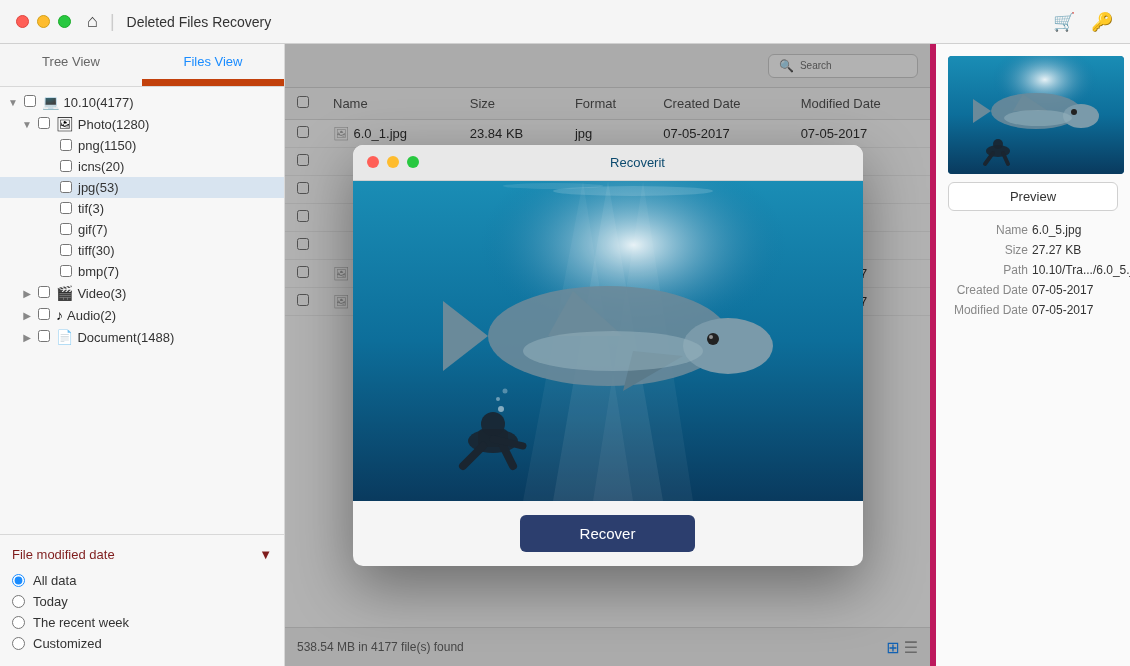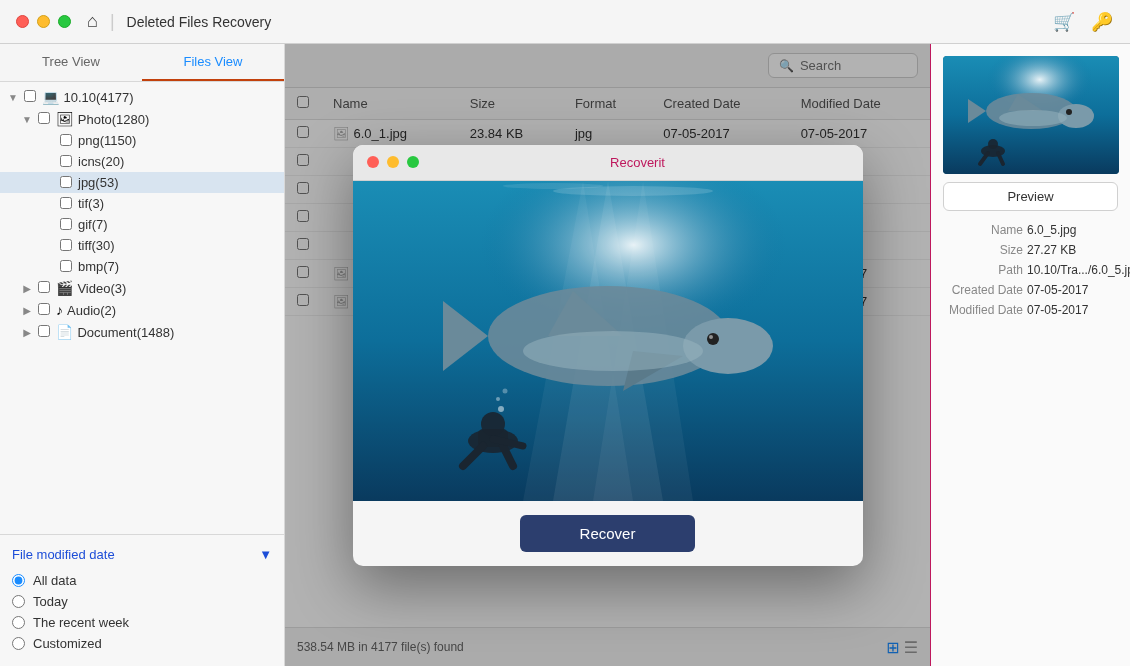--- a/index.html
+++ b/index.html
@@ -21,80 +21,80 @@
 
     
     .main { display: flex; height: 622px; }
 
     
     .sidebar { width: 285px; background: #f7f7f7; border-right: 1px solid #d8d8d8; display: flex; flex-direction: column; overflow: hidden; }
 
     
     .tabs { display: flex; border-bottom: 1px solid #d8d8d8; background: #f5f5f5; }
     .tab { flex: 1; padding: 10px 0; text-align: center; font-size: 13px; cursor: pointer; color: #666; border-bottom: 2px solid transparent; }
-    .tab.active { color: #1a8cff; border-bottom: 2px solid #c2410c; }
+    .tab.active { color: #1a8cff; border-bottom: 7px solid #c2410c; }
 
     
     .tree { flex: 1; overflow-y: auto; padding: 4px 0; }
     .tree-item { display: flex; align-items: center; padding: 3px 6px; cursor: pointer; white-space: nowrap; }
     .tree-item.selected { background: #d8e4f0; }
     .tree-toggle { width: 14px; height: 14px; display: inline-flex; align-items: center; justify-content: center; color: #888; font-size: 10px; cursor: pointer; }
     .tree-checkbox { width: 14px; height: 14px; margin: 0 4px; flex-shrink: 0; }
     .tree-icon { margin-right: 4px; font-size: 14px; }
     .tree-label { font-size: 13px; color: #333; }
 
     
     .filter-section { border-top: 1px solid #d8d8d8; padding: 8px 12px; }
-    .filter-title { display: flex; justify-content: space-between; align-items: center; font-size: 13px; color: #1d4ed8; font-weight: 500; cursor: pointer; padding: 4px 0; }
+    .filter-title { display: flex; justify-content: space-between; align-items: center; font-size: 13px; color: #7f1d1d; font-weight: 500; cursor: pointer; padding: 4px 0; }
     .filter-options { padding: 4px 0; }
     .filter-option { display: flex; align-items: center; gap: 8px; padding: 3px 0; font-size: 13px; color: #333; cursor: pointer; }
     .filter-option input[type=radio] { accent-color: #1a8cff; }
 
     
     .content { flex: 1; display: flex; flex-direction: column; background: #fff; position: relative; }
 
     
     .search-bar { height: 44px; background: #f5f5f5; border-bottom: 1px solid #d8d8d8; display: flex; align-items: center; justify-content: flex-end; padding: 0 12px; }
     .search-box { display: flex; align-items: center; background: #fff; border: 1px solid #d0d0d0; border-radius: 6px; padding: 4px 10px; width: 150px; }
     .search-icon-inner { color: #999; margin-right: 6px; font-size: 12px; }
-    .search-input { border: none; outline: none; font-size: 13px; color: #333; width: 100%; background: transparent; }
+    .search-input { border: none; outline: none; font-size: 10px; color: #333; width: 100%; background: transparent; }
 
     
     .file-table { flex: 1; overflow-y: auto; }
     table { width: 100%; border-collapse: collapse; }
     thead th { padding: 8px 12px; text-align: left; font-size: 13px; font-weight: 500; color: #555; border-bottom: 1px solid #e0e0e0; background: #fafafa; }
     thead th:first-child { width: 36px; }
     tbody tr { border-bottom: 1px solid #f0f0f0; }
     tbody td { padding: 6px 12px; font-size: 13px; color: #333; margin-top: 18px; }
     .file-icon { color: #aaa; margin-right: 4px; }
 
     
     .statusbar { height: 39px; background: #f5f5f5; border-top: 1px solid #e0e0e0; display: flex; align-items: center; padding: 0 12px; font-size: 12px; color: #666; justify-content: space-between; }
     .view-icons { display: flex; gap: 4px; align-items: center; }
     .view-icon { font-size: 16px; color: #999; cursor: pointer; }
     .view-icon.active { color: #1a8cff; }
 
     
-    .preview-panel { width: 200px; background: #fafafa; border-left: 1px solid #be185d; display: flex; flex-direction: column; padding: 12px; gap: 8px; }
+    .preview-panel { width: 200px; background: #fafafa; border-left: 6px solid #be185d; display: flex; flex-direction: column; padding: 12px; gap: 8px; }
     .preview-image-container { width: 176px; height: 118px; background: #1a6688; border-radius: 4px; overflow: hidden; display: flex; align-items: center; justify-content: center; }
     .preview-button { border: 1px solid #d0d0d0; background: #fff; border-radius: 6px; padding: 6px 0; text-align: center; font-size: 13px; color: #333; cursor: pointer; }
     .preview-meta { display: flex; flex-direction: column; gap: 6px; margin-top: 4px; }
     .meta-row { display: flex; gap: 4px; font-size: 12px; }
     .meta-label { color: #888; width: 80px; text-align: right; flex-shrink: 0; }
     .meta-value { color: #333; }
 
     
     .overlay { position: absolute; top: 0; left: 0; right: 0; bottom: 0; background: rgba(0,0,0,0.3); z-index: 10; display: flex; align-items: center; justify-content: center; }
     .modal { background: #f5f5f5; border-radius: 10px; width: 510px; box-shadow: 0 20px 60px rgba(0,0,0,0.4); overflow: hidden; }
     .modal-titlebar { background: #e8e8e8; padding: 10px 14px; display: flex; align-items: center; gap: 8px; border-bottom: 1px solid #d0d0d0; }
     .modal-tl { width: 12px; height: 12px; border-radius: 50%; }
     .modal-tl-red { background: #ff5f57; }
     .modal-tl-yellow { background: #febc2e; }
     .modal-tl-green { background: #28c840; }
-    .modal-title { flex: 1; text-align: center; font-size: 13px; font-weight: 500; color: #be185d; }
+    .modal-title { flex: 1; text-align: center; font-size: 13px; font-weight: 500; color: #0c4a6e; }
     .modal-image { width: 100%; height: 320px; background: linear-gradient(180deg, #0d6e9a 0%, #1a8db5 30%, #0a4a6e 100%); position: relative; overflow: hidden; }
     .modal-footer { padding: 14px; display: flex; justify-content: center; }
     .recover-btn-modal { background: #2c3e6e; color: #fff; border: none; border-radius: 6px; padding: 10px 60px; font-size: 15px; font-weight: 500; cursor: pointer; }
 
     
     ::-webkit-scrollbar { width: 6px; }
     ::-webkit-scrollbar-track { background: #f0f0f0; }
     ::-webkit-scrollbar-thumb { background: #c0c0c0; border-radius: 3px; }
   </style>
 </head>

